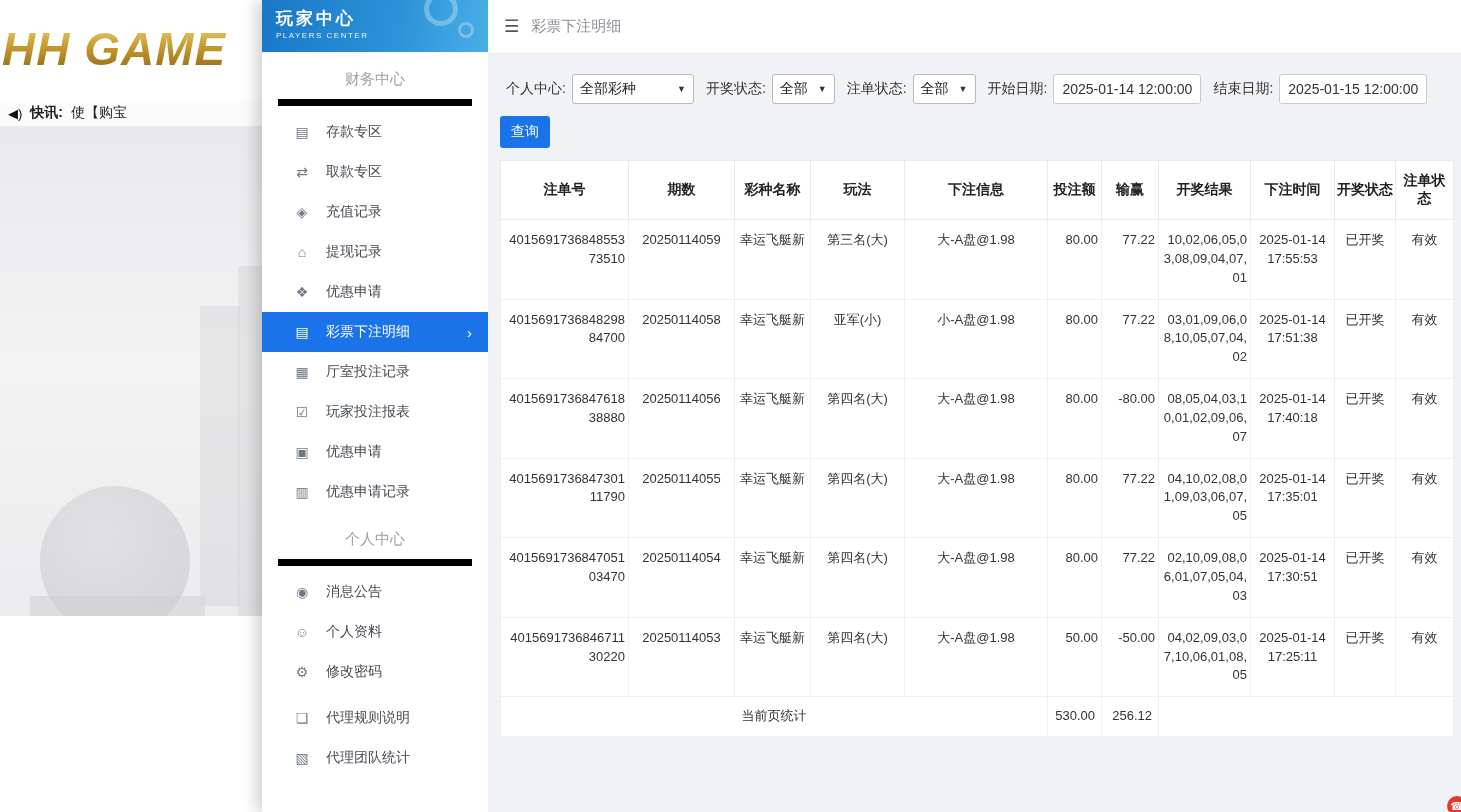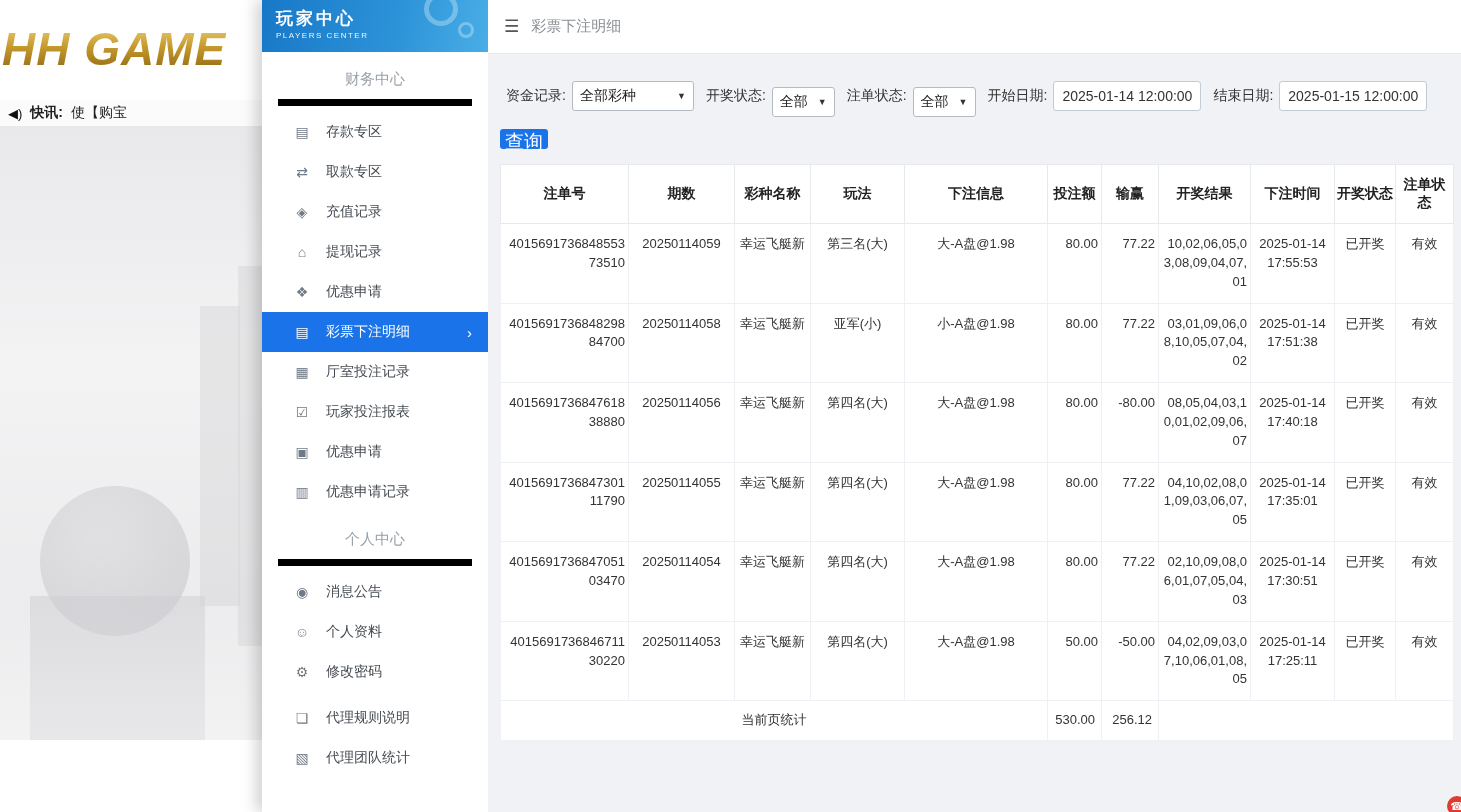--- a/index.html
+++ b/index.html
@@ -1,20 +1,20 @@
 <!DOCTYPE html>
 <html><head>
 <meta charset="utf-8">
 <style>
   * { margin:0; padding:0; box-sizing:border-box; }
   html,body { width:1461px; height:812px; overflow:hidden;
     font-family:"Liberation Sans","DejaVu Sans",sans-serif; background:#fff; }
 
   
-  .bg-left { position:absolute; left:0; top:0; width:270px; height:740px; overflow:hidden; background:#fff; }
+  .bg-left { position:absolute; left:0; top:0; width:270px; height:616px; overflow:hidden; background:#fff; }
   .bg-logo { padding:22px 0 0 2px; height:100px; background:#fff; white-space:nowrap; }
   .bg-logo .logo-text { font-size:46px; font-weight:900; font-style:italic; letter-spacing:1px;
     background:linear-gradient(180deg,#ecd27a 0%,#c79a2e 45%,#8a6410 100%);
     -webkit-background-clip:text; background-clip:text; color:transparent; }
   .bg-news { height:26px; display:flex; align-items:center; gap:8px; padding:0 8px;
     background:#fbfbfb; color:#222; font-size:14px; white-space:nowrap; }
   .bg-news .spk { font-size:13px; color:#111; }
   .bg-news b { font-weight:bold; }
   .bg-photo { position:absolute; top:126px; left:0; width:270px; height:686px;
     background:linear-gradient(180deg,#e9e9ec 0%,#f3f3f4 35%,#ececee 70%,#f6f6f6 100%); }
@@ -59,26 +59,26 @@
   .burger { font-size:17px; color:#555; cursor:pointer; }
   .topbar-title { font-size:15px; color:#8b9096; }
 
   .filters { display:flex; align-items:center; gap:6px; padding:20px 8px 0 12px;
     font-size:14px; color:#333; white-space:nowrap; }
   .flabel { margin-left:6px; }
   .select-box { display:inline-flex; align-items:center; justify-content:space-between;
     border:1px solid #b4bac2; background:#fff; border-radius:3px; height:30px;
     padding:0 7px; cursor:pointer; color:#222; }
   .select-box .chev { font-size:9px; color:#333; margin-left:10px; }
-  .sb-w120 { min-width:122px; } .sb-w62 { min-width:62px;margin-top:13px; }
+  .sb-w120 { min-width:122px; } .sb-w62 { min-width:62px; }
   .date-input { height:30px; border:1px solid #c3cbd4; border-radius:3px; padding:0 8px;
     font-size:14px; color:#333; width:148px; background:#fff; }
   .query-row { padding:12px 12px 0; }
-  .query-btn { background:#1a73e8; color:#fff; border:none; border-radius:3px; height:20px;
-    padding:0 5px; font-size:19px; cursor:pointer; }
+  .query-btn { background:#1a73e8; color:#fff; border:none; border-radius:3px; height:32px;
+    padding:0 11px; font-size:14px; cursor:pointer; }
 
   .table-wrap { margin:12px 8px 0 12px; background:#fff; }
   table { border-collapse:collapse; table-layout:fixed; width:953px; font-size:13px; color:#333; }
   th { font-size:14px; font-weight:bold; color:#222; padding:11px 2px; background:#fff;
     border:1px solid #e7e9ec; text-align:center; }
   td { border:1px solid #eef0f3; text-align:center; padding:11px 3px; vertical-align:top;
     background:#fff; line-height:1.45; }
   td.brk { word-break:break-all;text-align:right; }
   td.num { text-align:right; }
   .summary td { padding:10px 3px; vertical-align:middle; }
@@ -223,21 +223,21 @@
     </div>
   </div>
 
   <div class="content">
     <div class="topbar">
       <span class="burger">☰</span>
       <span class="topbar-title">彩票下注明细</span>
     </div>
 
     <div class="filters">
-      <span class="flabel">资金记录:</span>
+      <span class="flabel">个人中心:</span>
       <div class="select-box sb-w120">
         <span>全部彩种</span>
         <span class="chev">▼</span>
       </div>
       <span class="flabel">开奖状态:</span>
       <div class="select-box sb-w62">
         <span>全部</span>
         <span class="chev">▼</span>
       </div>
       <span class="flabel">注单状态:</span>

